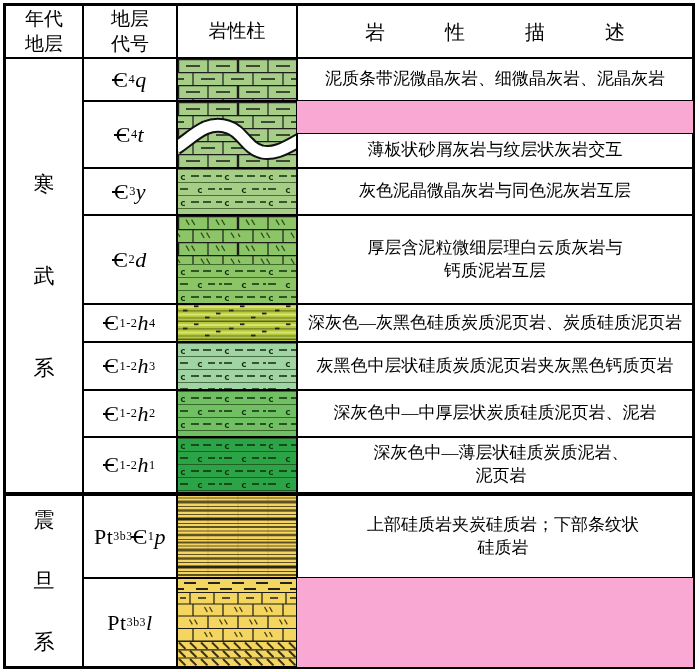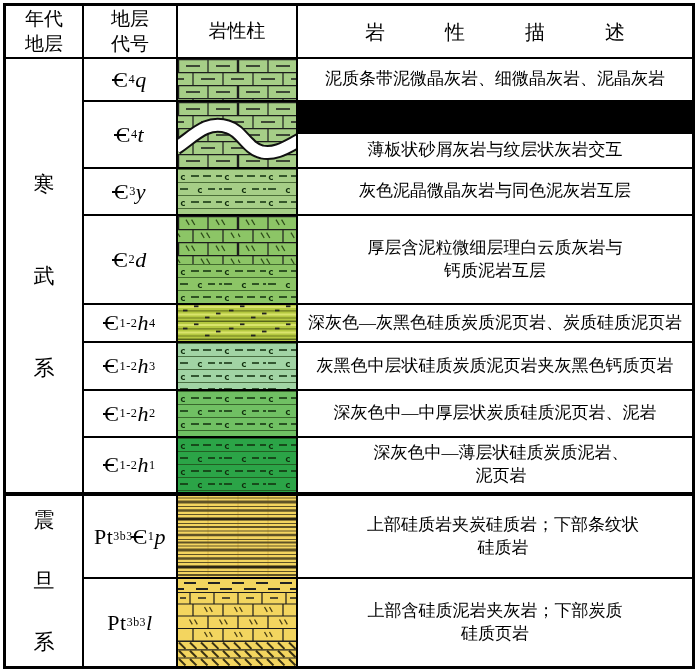--- a/index.html
+++ b/index.html
@@ -1,20 +1,20 @@
 <!DOCTYPE html>
 <html><head>
 <meta charset="utf-8">
 <style>
   html,body{margin:0;padding:0;background:#fff;}
   body{font-family:"Liberation Serif","DejaVu Serif",serif;color:#000;}
   .tbl{margin:3px;display:grid;width:688px;
        grid-template-columns:78px 94px 120px 396px;
        grid-template-rows:53px 43px 67px 47px 89px 38px 48px 47px 56px 85px 89px;
-       border:2px solid #000;background:#000000;}
+       border:2px solid #000;background:#f9a8d4;}
   .cell{border:1px solid #000;box-sizing:border-box;display:flex;
         align-items:center;justify-content:center;overflow:hidden;background:#fff;}
   .hc{font-size:19px;line-height:1.3;text-align:center;white-space:pre-line;}
   .c1{grid-column:1;grid-row:1}.c2{grid-column:2;grid-row:1}
   .c3{grid-column:3;grid-row:1}.c4{grid-column:4;grid-row:1;font-size:20px;}
   .era{flex-direction:column;font-size:21px;}
   .era-g0{gap:64px}.era-g1{gap:33px}
   .code{font-size:22px;letter-spacing:0.5px;}
   .it{font-style:italic}
   .sb{font-size:0.56em;vertical-align:-0.28em}
@@ -278,15 +278,13 @@
         <path d="M6,4h12M30,4h12M54,4h12M78,4h12M102,4h12M18,10h12M42,10h12M66,10h12M90,10h12M0,10h6M112,10h6" stroke="#222" stroke-width="1.8" fill="none"></path>
         <path d="M0,13.5H118M0,25H118M12,13.5V25M36,13.5V25M60,13.5V25M84,13.5V25M108,13.5V25" stroke="#1c1c1c" stroke-width="1.2" fill="none"></path>
         <path d="M20,19h8M44,19h8M68,19h8M92,19h8M2,19h6M112,19h6" stroke="#222" stroke-width="1.6" fill="none"></path>
         <path d="M0,37H118M0,49.5H118M0,62H118" stroke="#1c1c1c" stroke-width="1.2" fill="none"></path>
         <path d="M15,25V37M45,25V37M75,25V37M105,25V37M30,37V49.5M60,37V49.5M90,37V49.5M15,49.5V62M45,49.5V62M75,49.5V62M105,49.5V62" stroke="#1c1c1c" stroke-width="1.2" fill="none"></path>
         <path d="M26.5,28l2.8,4.8M31.5,28l2.8,4.8M56.5,28l2.8,4.8M61.5,28l2.8,4.8M86.5,28l2.8,4.8M91.5,28l2.8,4.8M11.5,40.5l2.8,4.8M16.5,40.5l2.8,4.8M41.5,40.5l2.8,4.8M46.5,40.5l2.8,4.8M71.5,40.5l2.8,4.8M76.5,40.5l2.8,4.8M101.5,40.5l2.8,4.8M106.5,40.5l2.8,4.8M26.5,53l2.8,4.8M31.5,53l2.8,4.8M56.5,53l2.8,4.8M61.5,53l2.8,4.8M86.5,53l2.8,4.8M91.5,53l2.8,4.8" stroke="#4a3f16" stroke-width="1.3" fill="none"></path>
         <path d="M0,62.5H118M0,70.8H118M0,79H118" stroke="#222" stroke-width="1.2" fill="none"></path>
         <path d="M1,63.5l6.5,6.4M12,63.5l6.5,6.4M23,63.5l6.5,6.4M34,63.5l6.5,6.4M45,63.5l6.5,6.4M56,63.5l6.5,6.4M67,63.5l6.5,6.4M78,63.5l6.5,6.4M89,63.5l6.5,6.4M100,63.5l6.5,6.4M111,63.5l6.5,6.4M1,71.8l6.5,6.4M12,71.8l6.5,6.4M23,71.8l6.5,6.4M34,71.8l6.5,6.4M45,71.8l6.5,6.4M56,71.8l6.5,6.4M67,71.8l6.5,6.4M78,71.8l6.5,6.4M89,71.8l6.5,6.4M100,71.8l6.5,6.4M111,71.8l6.5,6.4M1,80l6.5,6.4M12,80l6.5,6.4M23,80l6.5,6.4M34,80l6.5,6.4M45,80l6.5,6.4M56,80l6.5,6.4M67,80l6.5,6.4M78,80l6.5,6.4M89,80l6.5,6.4M100,80l6.5,6.4M111,80l6.5,6.4" stroke="#3a3214" stroke-width="2" fill="none"></path>
       </svg>
     </div>
-    <div class="cell desc" style="grid-area: 11 / 4;">上部含硅质泥岩夹灰岩；下部炭质
-硅质页岩</div>
   </div>
 
 </body></html>

